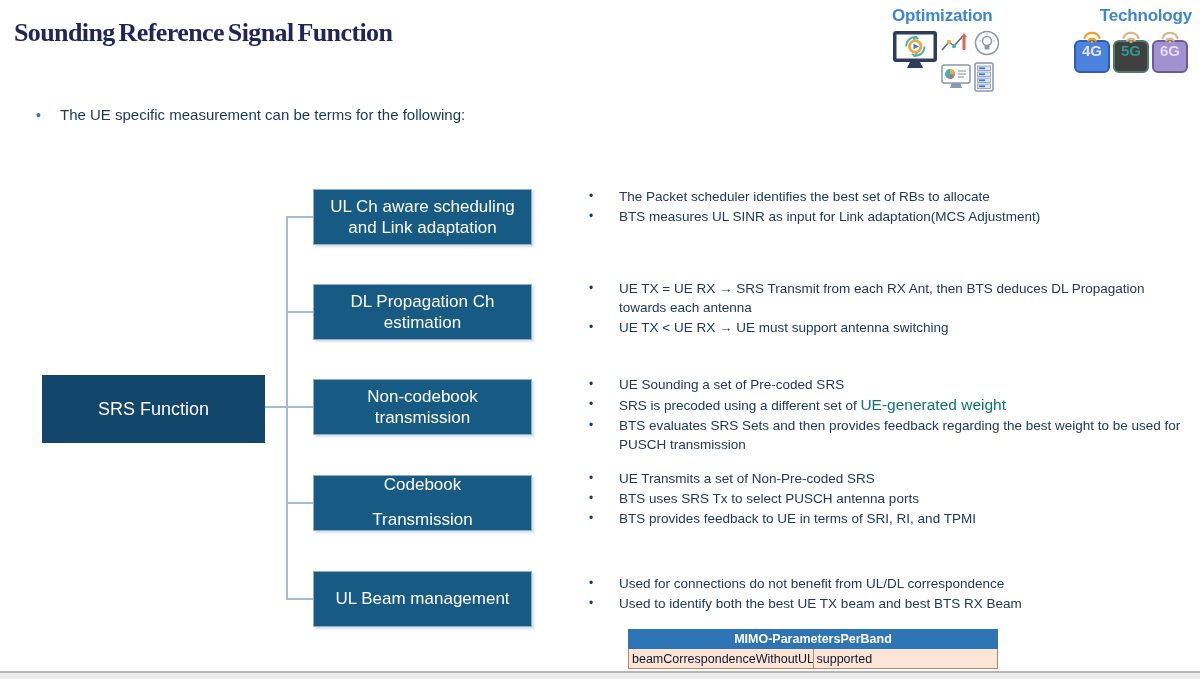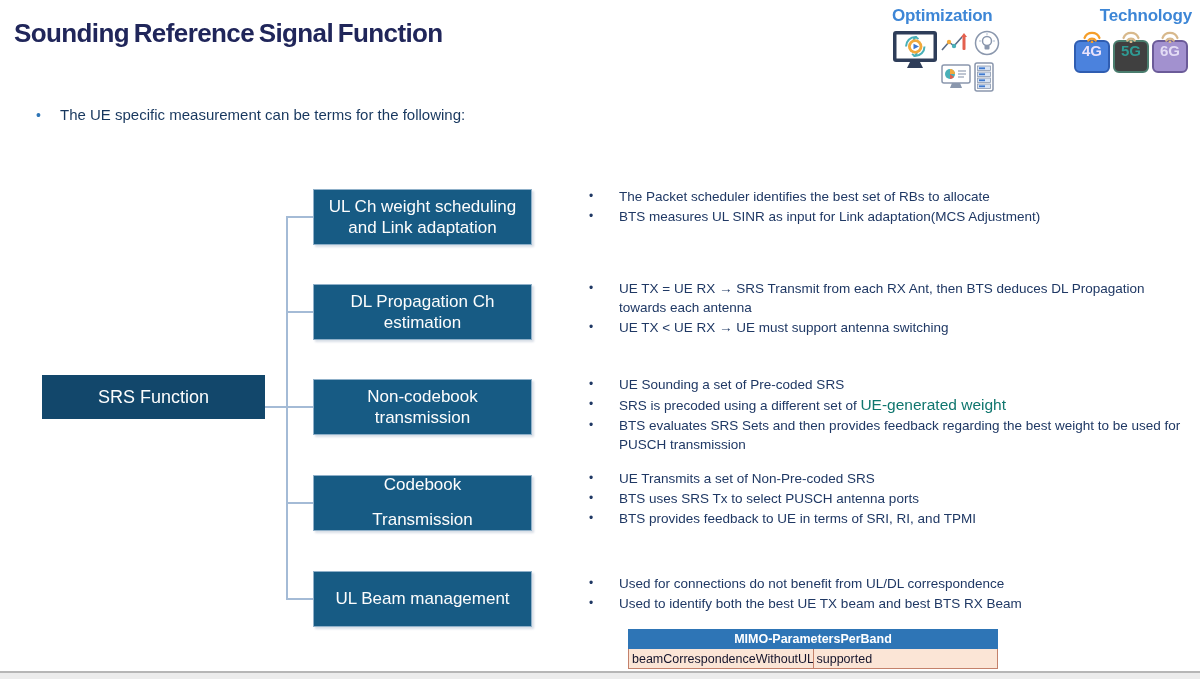--- a/index.html
+++ b/index.html
@@ -1,21 +1,21 @@
 <!DOCTYPE html>
 <html><head>
 <meta charset="utf-8">
 <style>
   html,body{margin:0;padding:0;background:#ffffff;}
   .slide{position:relative;width:1200px;height:679px;background:#ffffff;overflow:hidden;
          font-family:"Liberation Sans",sans-serif;}
 
   
   .title{position:absolute;left:14px;top:18px;font-size:26px;font-weight:800;
-         color:#20265a;letter-spacing:-0.6px;word-spacing:-2px;}
+         color:#20265a;letter-spacing:-0.6px;word-spacing:-2px;font-family:Liberation Serif, serif;}
 
   
   .logo{position:absolute;top:6px;right:8px;width:300px;}
   .logo-words{display:flex;justify-content:space-between;}
   .logo-word{font-size:17px;font-weight:800;color:#3d86d6;letter-spacing:-0.2px;}
   .logo-row{display:flex;justify-content:space-between;align-items:flex-start;margin-top:4px;}
   .opt-icons{display:flex;align-items:flex-start;gap:3px;}
   .opt-right{display:grid;grid-template-columns:auto auto;gap:2px 3px;align-items:center;}
   .badges{display:flex;gap:3px;margin-top:10px;margin-right:4px;}
   .badge{position:relative;width:36px;height:33px;border-radius:6px;border:2px solid;
@@ -27,21 +27,21 @@
   .badge-2{background:#a291cf;border-color:#6b5b99;color:#e3dcf5;}
   .logo-author{margin-top:6px;text-align:center;font-family:"Liberation Serif",serif;
                font-size:13px;font-weight:700;color:#3d6cb4;}
 
   
   .intro{position:absolute;left:36px;top:105px;display:flex;align-items:flex-start;}
   .intro .dot{color:#2e75b6;font-size:14px;width:24px;flex:none;line-height:20px;}
   .intro .txt{font-size:15px;color:#17375e;line-height:20px;}
 
   
-  .root-box{position:absolute;left:42px;top:375px;width:223px;height:44px;background:#12476b;
+  .root-box{position:absolute;left:42px;top:375px;width:223px;height:68px;background:#12476b;
             color:#fdfdfd;display:flex;align-items:center;justify-content:center;font-size:18px;}
   .branch-box{position:absolute;left:313px;width:219px;height:56px;background:#175b84;
               border:1px solid #8fb0c9;box-sizing:border-box;color:#fdfdfd;
               display:flex;align-items:center;justify-content:center;text-align:center;
               font-size:17px;line-height:1.25;box-shadow:2px 2px 2px rgba(120,140,170,0.28);}
   .branch-box.spread{line-height:2.05;}
   .conn{position:absolute;background:#a4bbd6;}
 
   
   .bullets{position:absolute;left:583px;width:612px;margin:0;padding:0;list-style:none;}
@@ -169,21 +169,21 @@
   <div class="intro">
     <span class="dot">•</span>
     <span class="txt">The UE specific measurement can be terms for the following:</span>
   </div>
 
   <div id="diagram">
     <div class="root-box">SRS Function</div>
   <div class="conn" style="left: 286px; top: 216px; width: 2px; height: 384px;"></div>
       <div class="conn" style="left: 265px; top: 406px; width: 23px; height: 2px;"></div>
       <div class="conn" style="left: 286px; top: 216px; width: 27px; height: 2px;"></div>
-      <div class="branch-box" style="top: 189px; padding: 0px 2px;">UL Ch weight scheduling and Link adaptation</div>
+      <div class="branch-box" style="top: 189px; padding: 0px 2px;">UL Ch aware scheduling and Link adaptation</div>
       <ul class="bullets" style="top: 187px;">
         <li>
           <span class="bm">•</span>
           <span class="bt"><span>The Packet scheduler identifies the best set of RBs to allocate</span></span>
         </li>
         <li>
           <span class="bm">•</span>
           <span class="bt"><span>BTS measures UL SINR as input for Link adaptation(MCS Adjustment)</span></span>
         </li>
       </ul>

